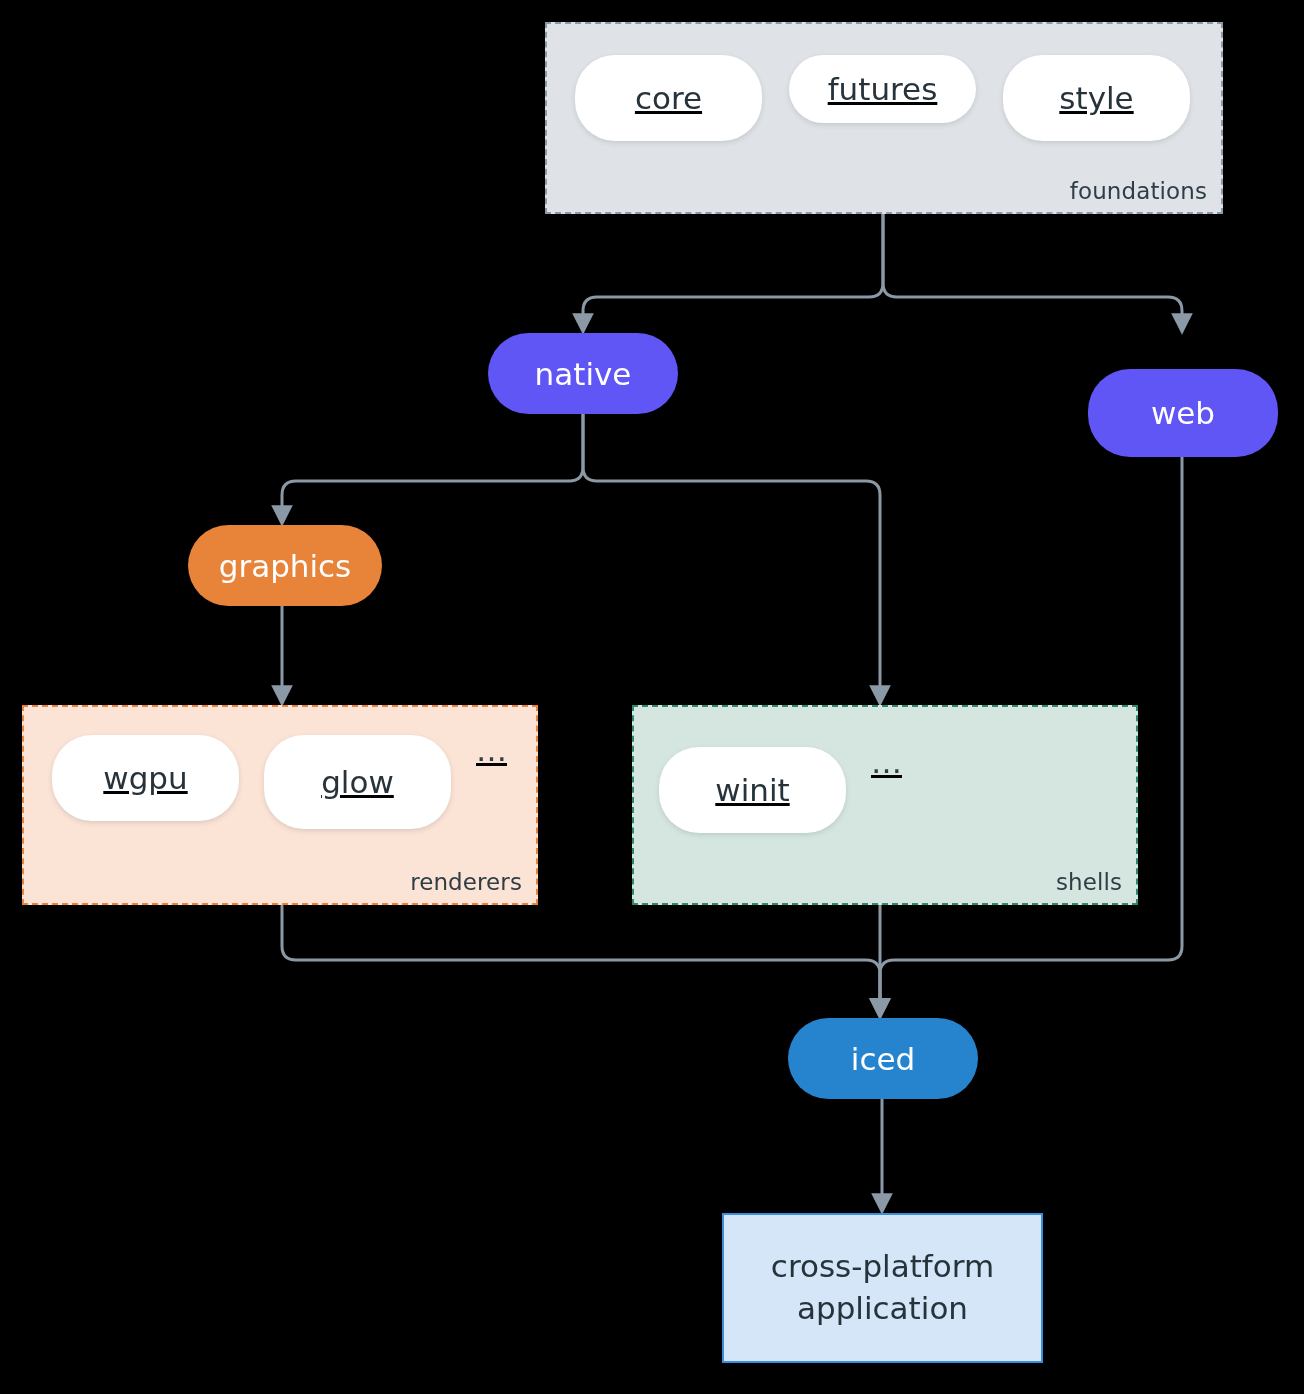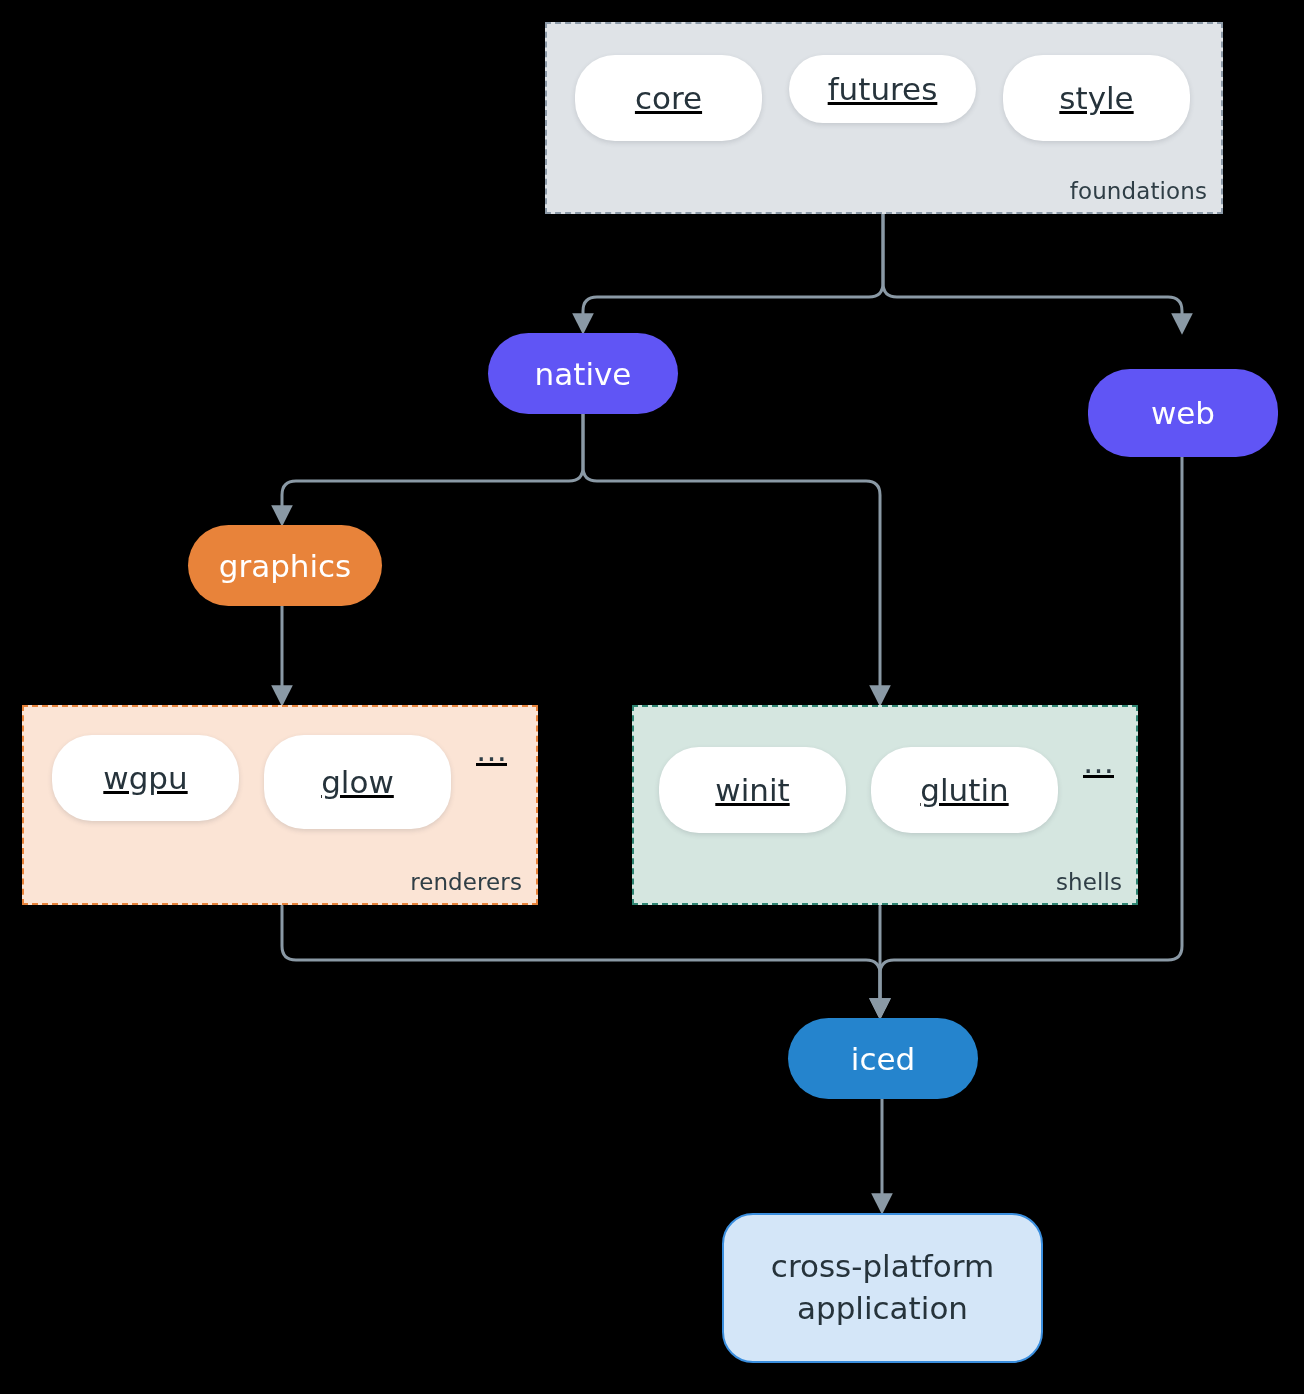--- a/index.html
+++ b/index.html
@@ -80,21 +80,20 @@
   .rectnode {
     position: absolute;
     box-sizing: border-box;
     display: flex;
     flex-direction: column;
     align-items: center;
     justify-content: center;
     font-size: 31px;
     line-height: 1.35;
     color: #26333b;
-    border-radius: 31px;
   }
 </style>
 </head>
 <body>
 
 <div id="stage">
 
   <svg class="edges" viewBox="0 0 1304 1394">
     <defs>
       <marker id="ah" markerWidth="9" markerHeight="9" refX="4.2" refY="4.4" orient="auto" markerUnits="strokeWidth">
@@ -163,23 +162,20 @@
     </div>
     <div class="cluster-label">renderers</div>
   </div>
 
   <div class="cluster" style="left:632px; top:705px; width:506px; height:200px;
               background:#d5e6e0; border:2px dashed #2f8673;">
     <div class="cluster-pills" style="left:25px; top:40px; gap:25px;">
       <div class="wpill" style="width:187px; height:86px;">
         <span>winit</span>
       </div>
-      <div class="wpill" style="width:187px; height:86px;">
-        <span>glutin</span>
-      </div>
       <span class="ellipsis">…</span>
     </div>
     <div class="cluster-label">shells</div>
   </div>
 
   <div class="node" style="left:788px; top:1018px; width:190px; height:81px; background:#2584cd;">
     <span>iced</span>
   </div>
 
   <div class="rectnode" style="left:722px; top:1213px; width:321px; height:150px;

